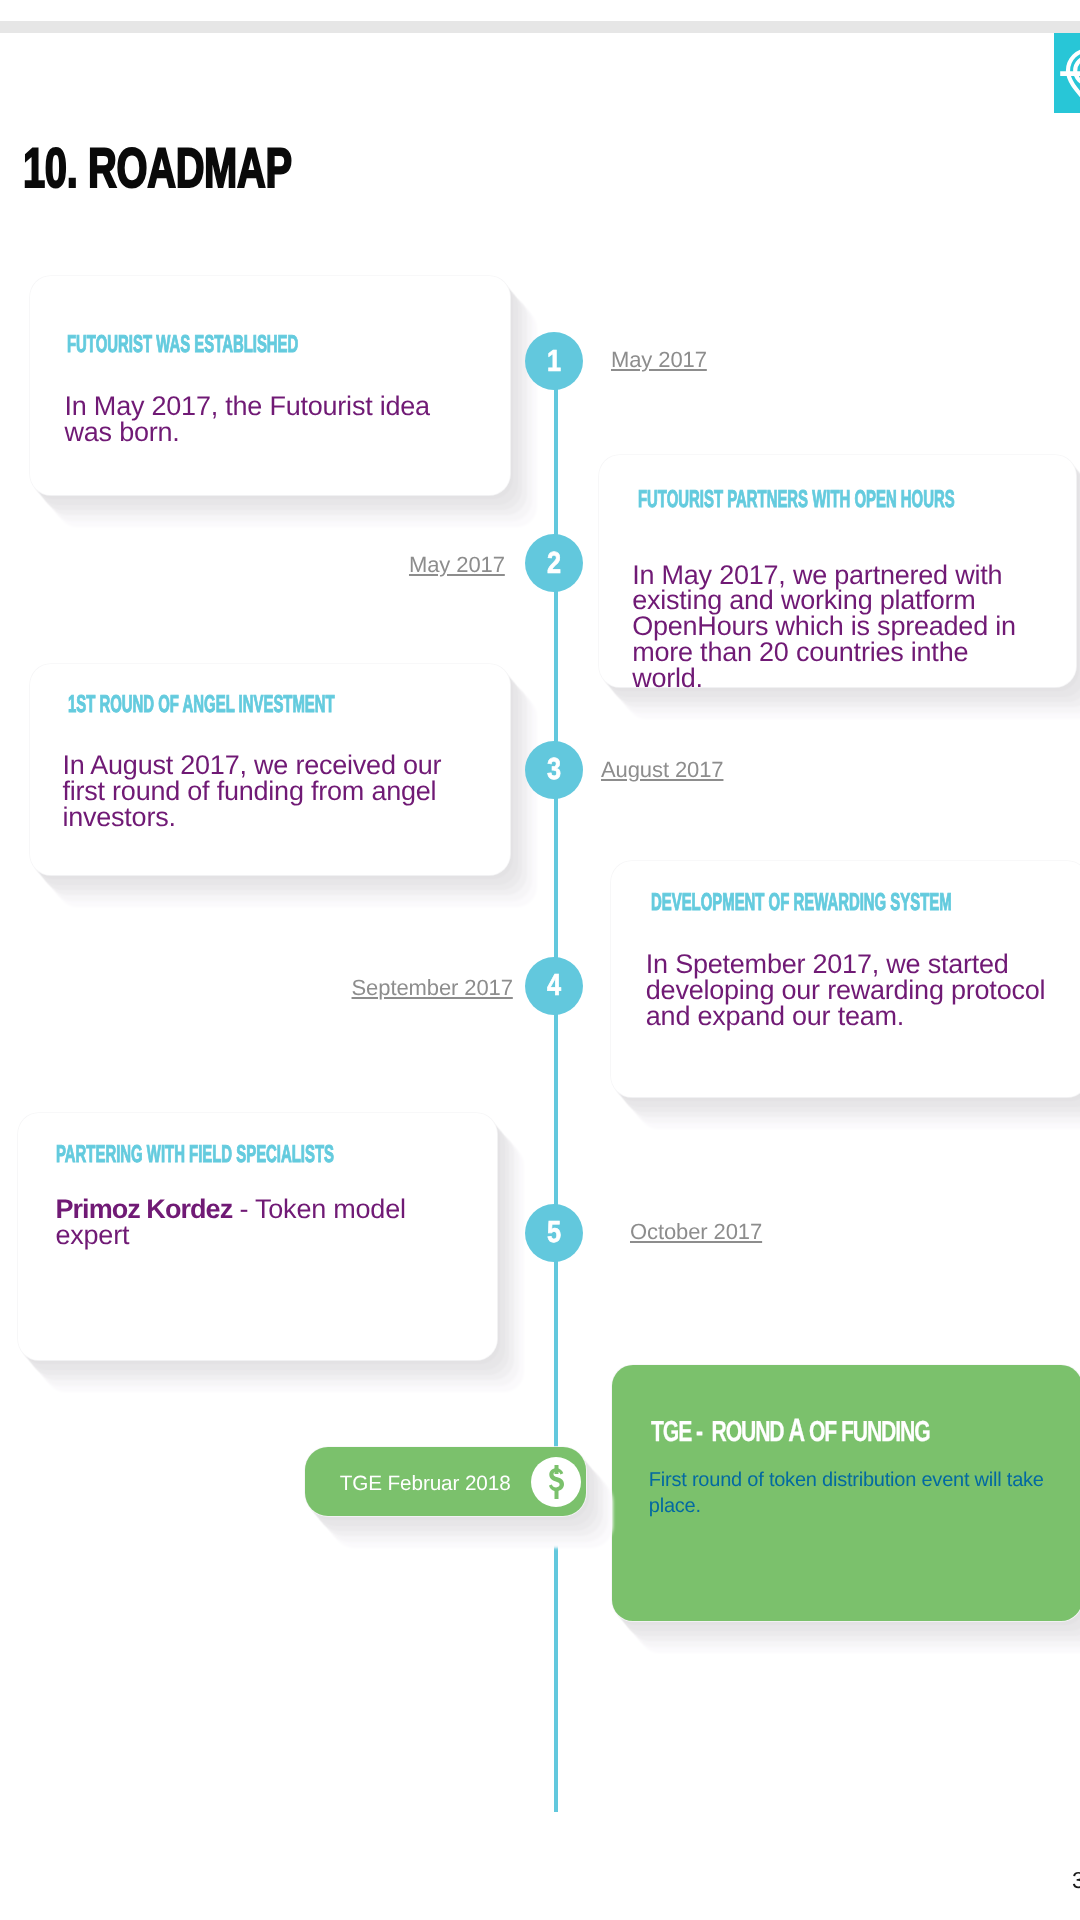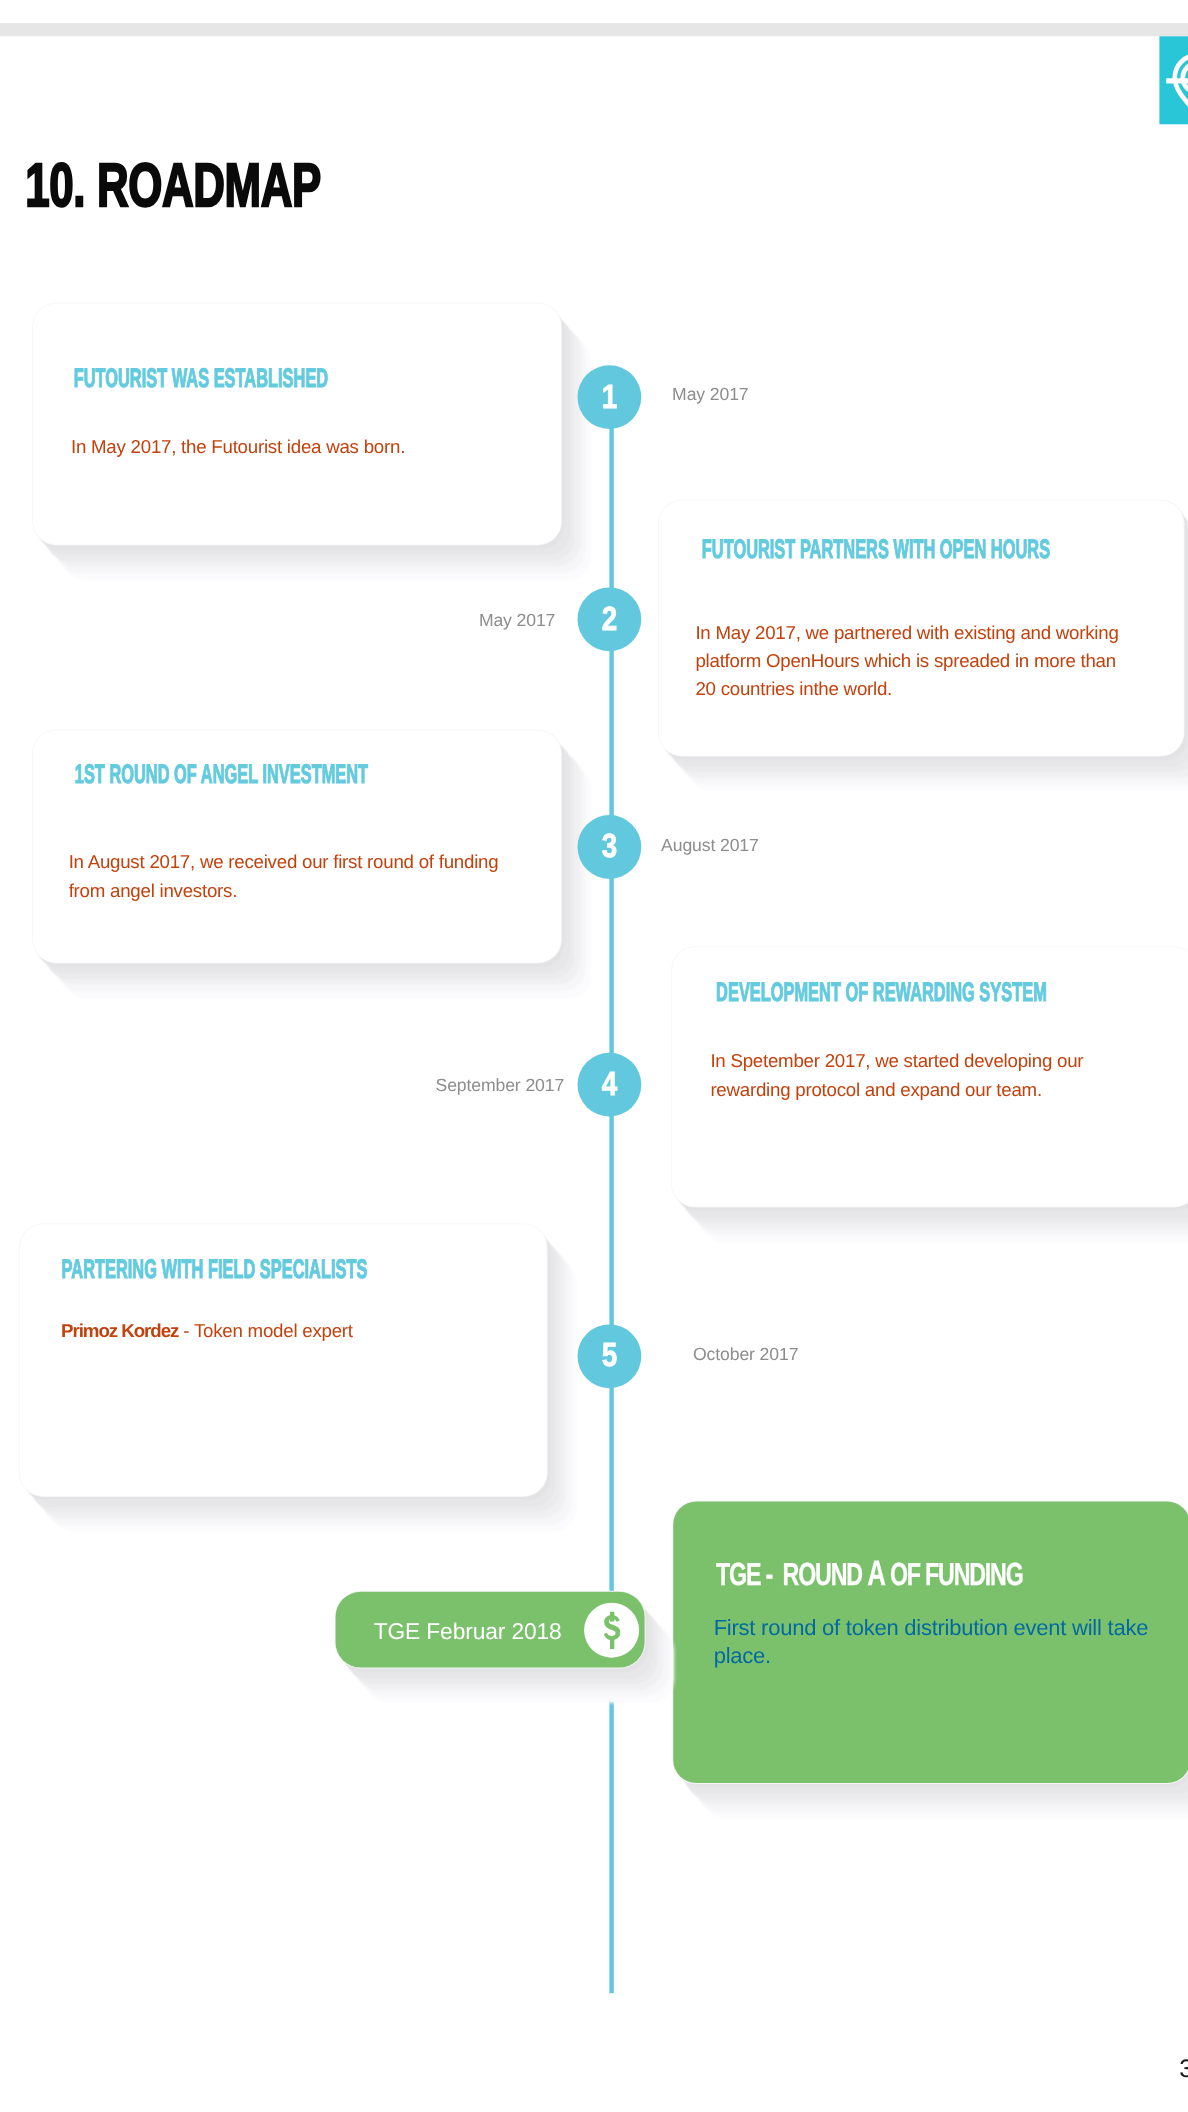--- a/index.html
+++ b/index.html
@@ -46,24 +46,24 @@
       12px 15px 1.5px -0.5px #ebeaec,
       17px 20px 2px -0.5px #f0eff1,
       22px 26px 2.5px -0.5px #f6f5f7,
       27px 32px 3px -0.5px #fbfafc;
   }
   .ctitle{
     position:absolute;font-weight:bold;font-size:24.3px;line-height:24.3px;color:#64cbde;
     transform:scaleX(0.6135);transform-origin:left top;white-space:nowrap;
     -webkit-text-stroke:1.0px #64cbde;
   }
-  .cbody{position:absolute;font-size:17px;line-height:25.8px;color:#c2410c;
+  .cbody{position:absolute;font-size:27px;line-height:25.8px;color:#701a75;
     font-family:"Liberation Sans",sans-serif;letter-spacing:-0.22px;}
   .cbody b{font-weight:bold;letter-spacing:-0.95px;}
-  .date{position:absolute;font-size:16px;line-height:23px;color:#8d8d8d;white-space:nowrap;letter-spacing:-0.1px;}
+  .date{position:absolute;font-size:22px;line-height:23px;color:#8d8d8d;white-space:nowrap;letter-spacing:-0.1px;text-decoration:underline;}
   .date.r{text-align:right;}
 
   .green-card{position:absolute;background:#7bc16c;border-radius:21px;
     box-shadow:
       0 0 0 0.8px #f6f6f7,
       3px 4px 1.5px -0.5px #e3e2e4,
       8px 10px 1.5px -0.5px #e7e6e8,
       12px 15px 1.5px -0.5px #ebeaec,
       17px 20px 2px -0.5px #f0eff1,
       22px 26px 2.5px -0.5px #f6f5f7,
@@ -137,21 +137,21 @@
     <div class="date" style="left:630px;top:1220.1px;text-align:center;">October 2017</div>
 
     <div class="ctitle" style="left:67px;top:332.7px;">FUTOURIST WAS ESTABLISHED</div>
     <div class="ctitle" style="left:637.8px;top:488.1px;">FUTOURIST PARTNERS WITH OPEN HOURS</div>
     <div class="ctitle" style="left:67.9px;top:692.9px;">1ST ROUND OF ANGEL INVESTMENT</div>
     <div class="ctitle" style="left:650.5px;top:891.1px;">DEVELOPMENT OF REWARDING SYSTEM</div>
     <div class="ctitle" style="left:56.3px;top:1143.0px;">PARTERING WITH FIELD SPECIALISTS</div>
 
     <div class="cbody" style="left:64.5px;top:393.9px;width:400px;">In May 2017, the Futourist idea was born.</div>
     <div class="cbody" style="left:632.2px;top:562.6px;width:400px;">In May 2017, we partnered with existing and working platform OpenHours which is spreaded in more than 20 countries inthe world.</div>
-    <div class="cbody" style="left:62.4px;top:771px;width:415px;">In August 2017, we received our first round of funding from angel investors.</div>
+    <div class="cbody" style="left:62.4px;top:753px;width:415px;">In August 2017, we received our first round of funding from angel investors.</div>
     <div class="cbody" style="left:645.8px;top:952px;width:415px;">In Spetember 2017, we started developing our rewarding protocol and expand our team.</div>
     <div class="cbody" style="left:55.5px;top:1197.0px;width:400px;">
       <div><b>Primoz Kordez</b><span> - Token model expert</span></div>
     </div>
   </div>
 
   <div class="tge">
     <div class="green-card" style="left:612.2px;top:1365px;width:470px;height:256px;"></div>
     <div class="green-pill" style="left:305.3px;top:1447.4px;width:281px;height:69px;"></div>
     <div class="pilltext" style="left:339.7px;top:1471.6px;">TGE Februar 2018</div>

